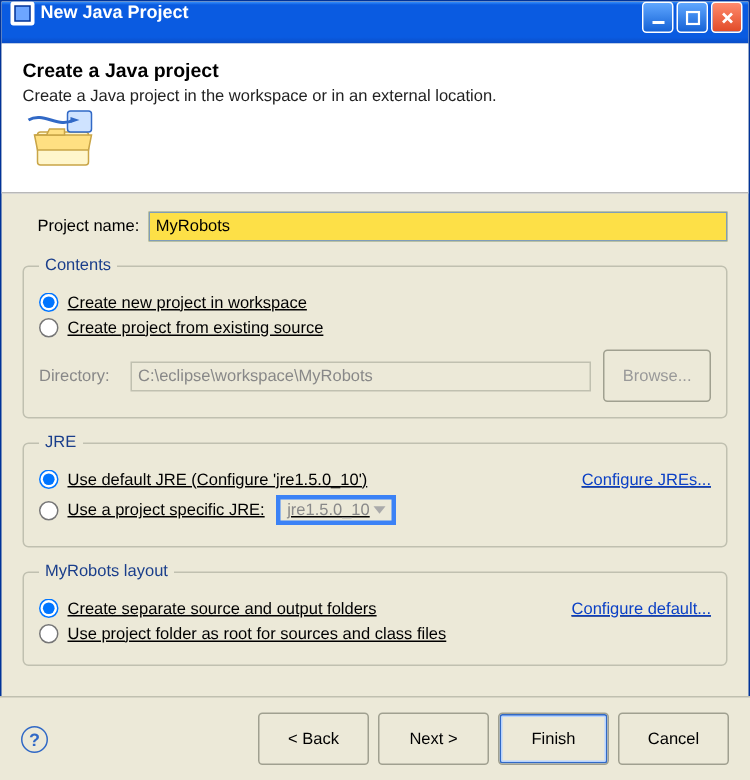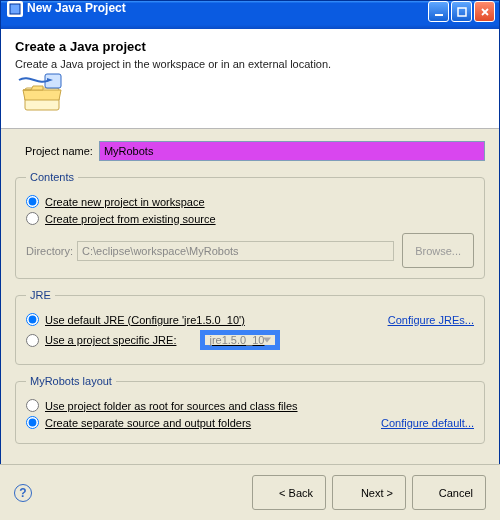--- a/index.html
+++ b/index.html
@@ -51,21 +51,21 @@
   .banner-text p { margin: 0; color: #222; }
   .banner-icon { width: 52px; height: 48px; }
   .body {
     padding: 12px 14px 8px 14px;
   }
   .row { display: flex; align-items: center; margin-bottom: 10px; }
   .row label.lead { margin-right: 6px; white-space: nowrap; padding-left: 10px; }
   input[type="text"].field {
     flex: 1;
     border: 1px solid #7f9db9;
-    background: #d946ef;
+    background: #fde047;
     height: 20px;
     padding: 2px 4px;
     font: inherit;
   }
   input[type="text"].field.disabled {
     background: #ece9d8;
     color: #888;
     border-color: #c0c0b0;
   }
   fieldset.group {
@@ -81,41 +81,41 @@
   }
   .radio-row {
     display: flex; align-items: center;
     margin: 4px 0;
     text-decoration: underline;
   }
   .radio-row input[type="radio"] { margin: 0 6px 0 0; }
   .radio-row .rlabel { }
   .radio-row .spacer { flex:1; }
   .select-fake {
-    border: 5px solid #3b82f6;
+    border: 3px solid #3b82f6;
     background: #ece9d8;
     color: #888;
     height: 20px;
     padding: 2px 0 2px 4px;
-    margin-left: 24px;
+    margin-left: 8px;
     position: relative;
     min-width: 80px;
     font: inherit;
     display: inline-flex; align-items: center;
   }
   .select-fake::after {
     content: "";
     position: absolute; right: 4px; top: 50%;
     transform: translateY(-50%);
     border-left: 4px solid transparent;
     border-right: 4px solid transparent;
     border-top: 5px solid #aaa;
   }
   .dir-row { display:flex; align-items:center; margin-top:8px; }
-  .dir-row .dl { color:#888; margin-right:4px; }
+  .dir-row .dl { color:#888; margin-right:14px; }
   .btn {
     border: 1px solid #a0a090;
     background: #ece9d8;
     height: 35px;
     padding: 0 12px;
     font: inherit;
     border-radius: 3px;
     min-width: 70px;
   }
   .btn:disabled { color: #999; }
@@ -135,21 +135,21 @@
   .footer .help {
     width: 18px; height: 18px;
     border: 1.5px solid #3169c6;
     border-radius: 50%;
     color: #3169c6;
     display:flex;align-items:center;justify-content:center;
     font-weight: bold;
     font-size: 12px;
   }
   .footer .spacer { flex: 1; }
-  .footer .btn { margin-left: 6px; min-width: 74px; text-align: right; }
+  .footer .btn { margin-left: 6px; min-width: 74px; }
 </style>
 </head>
 <body>
 
 <div class="titlebar">
   <span class="icon-slot">
     <svg width="12" height="12" viewBox="0 0 12 12">
         <rect x="1" y="1" width="10" height="10" fill="#6da6ff" stroke="#003399"></rect>
       </svg>
   </span>
@@ -228,31 +228,32 @@
       <input type="radio" name="jre" style="">
       <span class="rlabel">Use a project specific JRE:</span>
       <span class="select-fake">jre1.5.0_10</span>
     </div>
   </fieldset>
 
   <fieldset class="group">
     <legend>MyRobots layout</legend>
 
     <div class="radio-row">
-      <input type="radio" name="layout" style="">
-      <span class="rlabel">Use project folder as root for sources and class files</span>
-    </div>
-    <div class="radio-row">
       <input type="radio" name="layout" checked="" style="">
       <span class="rlabel">Create separate source and output folders</span>
       <span class="spacer"></span>
       <span class="linklike">Configure default...</span>
+    </div>
+    <div class="radio-row">
+      <input type="radio" name="layout" style="">
+      <span class="rlabel">Use project folder as root for sources and class files</span>
     </div>
   </fieldset>
 </div>
 
 <div class="footer">
   <div class="help">?</div>
   <span class="spacer"></span>
   <button class="btn">&lt; Back</button>
   <button class="btn">Next &gt;</button>
+  <button class="btn default">Finish</button>
   <button class="btn">Cancel</button>
 </div>
 
 </body></html>

